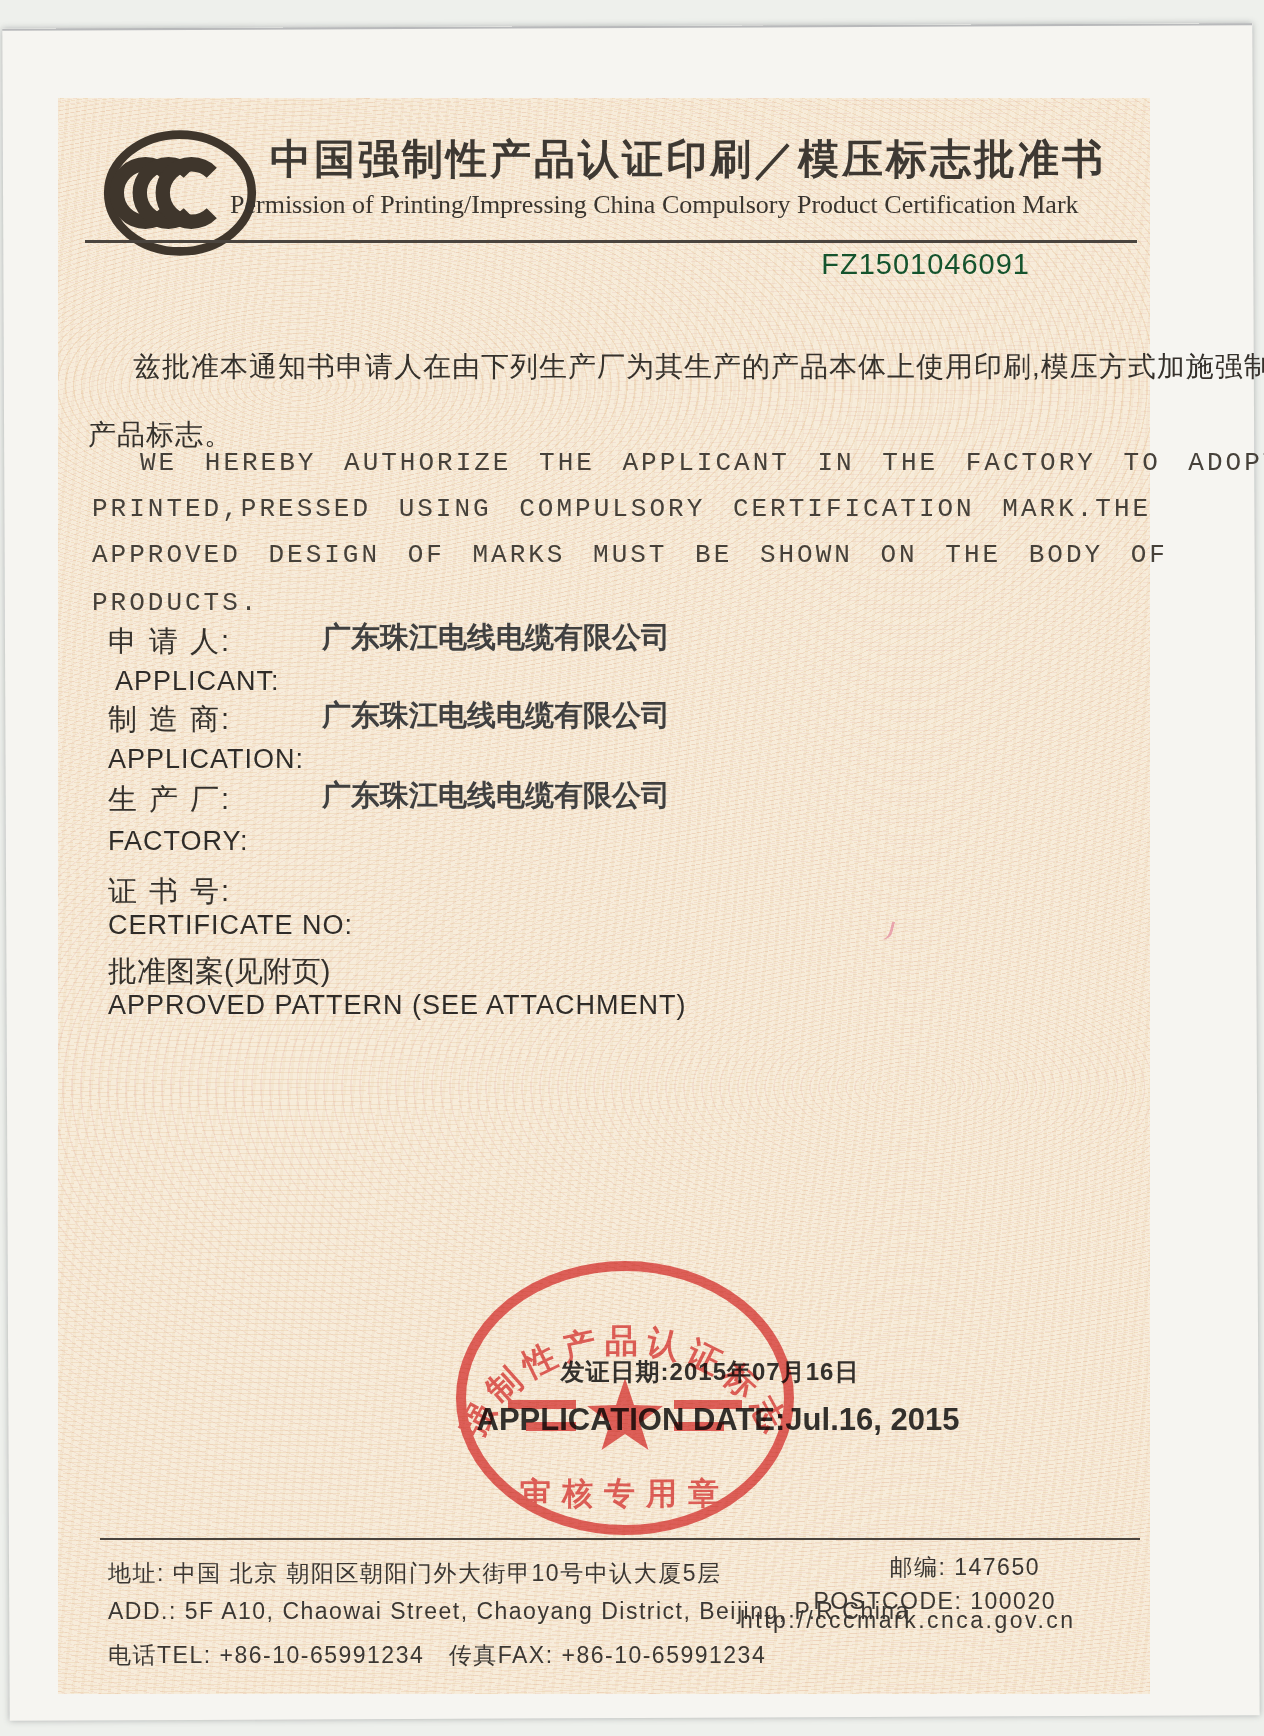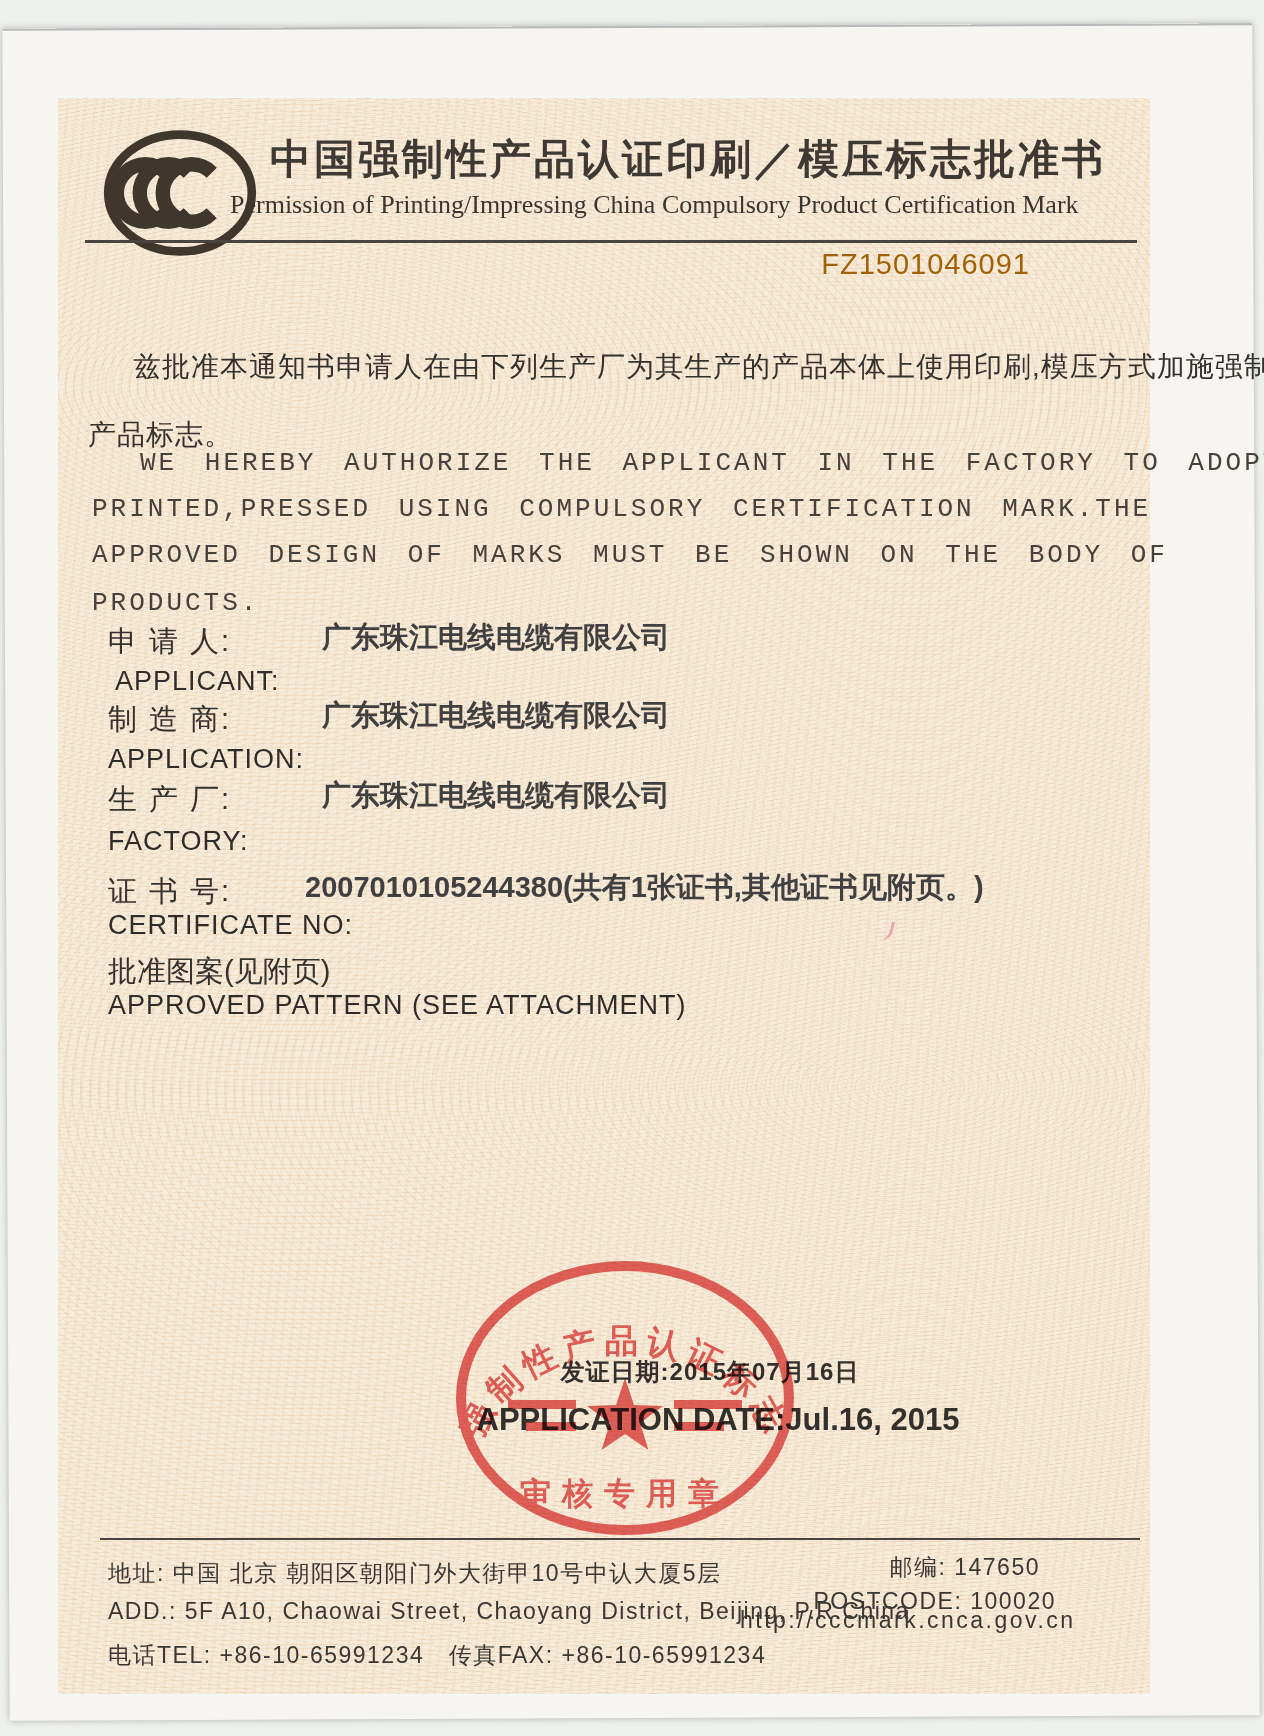--- a/index.html
+++ b/index.html
@@ -32,21 +32,21 @@
   }
   .title-en{
     left:230px;top:190px;width:790px;text-align:center;
     font-family:"Liberation Serif",serif;font-size:26px;color:#3a352f;
   }
   .rule{position:absolute;background:#4a443e;height:3px;}
   .rule-top{left:85px;top:240px;width:1052px;}
   .rule-bottom{left:100px;top:1538px;width:1040px;height:2px;}
 
   .cert-no{left:730px;top:248px;width:300px;text-align:right;
-    font-size:29px;font-weight:500;letter-spacing:1px;color:#a16207;}
+    font-size:29px;font-weight:500;letter-spacing:1px;color:#14532d;}
 
   .cn-par{font-size:28px;color:#35312c;letter-spacing:1px;}
   .en-par{
     font-family:"Liberation Mono",monospace;
     font-size:26px;color:#46413a;letter-spacing:3px;word-spacing:9px;
   }
   .field-label-cn{font-size:29px;color:#35312c;letter-spacing:2px;}
   .field-label-en{font-size:27px;color:#2f2c29;letter-spacing:1px;}
   .field-value{font-size:29px;font-weight:600;color:#404040;}
 
@@ -105,21 +105,20 @@
 
   <div class="abs field-label-cn" style="left:108px;top:700px;">制 造 商:</div>
   <div class="abs field-value" style="left:322px;top:696px;">广东珠江电线电缆有限公司</div>
   <div class="abs field-label-en" style="left:108px;top:744px;">APPLICATION:</div>
 
   <div class="abs field-label-cn" style="left:108px;top:780px;">生 产 厂:</div>
   <div class="abs field-value" style="left:322px;top:776px;">广东珠江电线电缆有限公司</div>
   <div class="abs field-label-en" style="left:108px;top:826px;">FACTORY:</div>
 
   <div class="abs field-label-cn" style="left:108px;top:872px;">证 书 号:</div>
-  <div class="abs field-value" style="left:305px;top:868px;">2007010105244380(共有1张证书,其他证书见附页。)</div>
   <div class="abs field-label-en" style="left:108px;top:910px;">CERTIFICATE NO:</div>
 
   <div class="abs field-label-cn" style="left:108px;top:952px;letter-spacing:0;">批准图案(见附页)</div>
   <div class="abs field-label-en" style="left:108px;top:990px;">APPROVED PATTERN (SEE ATTACHMENT)</div>
 
   <div class="stray-mark"></div>
 
   <div class="abs date-cn">发证日期:2015年07月16日</div>
   <div class="abs date-en">APPLICATION DATE:Jul.16, 2015</div>
 

